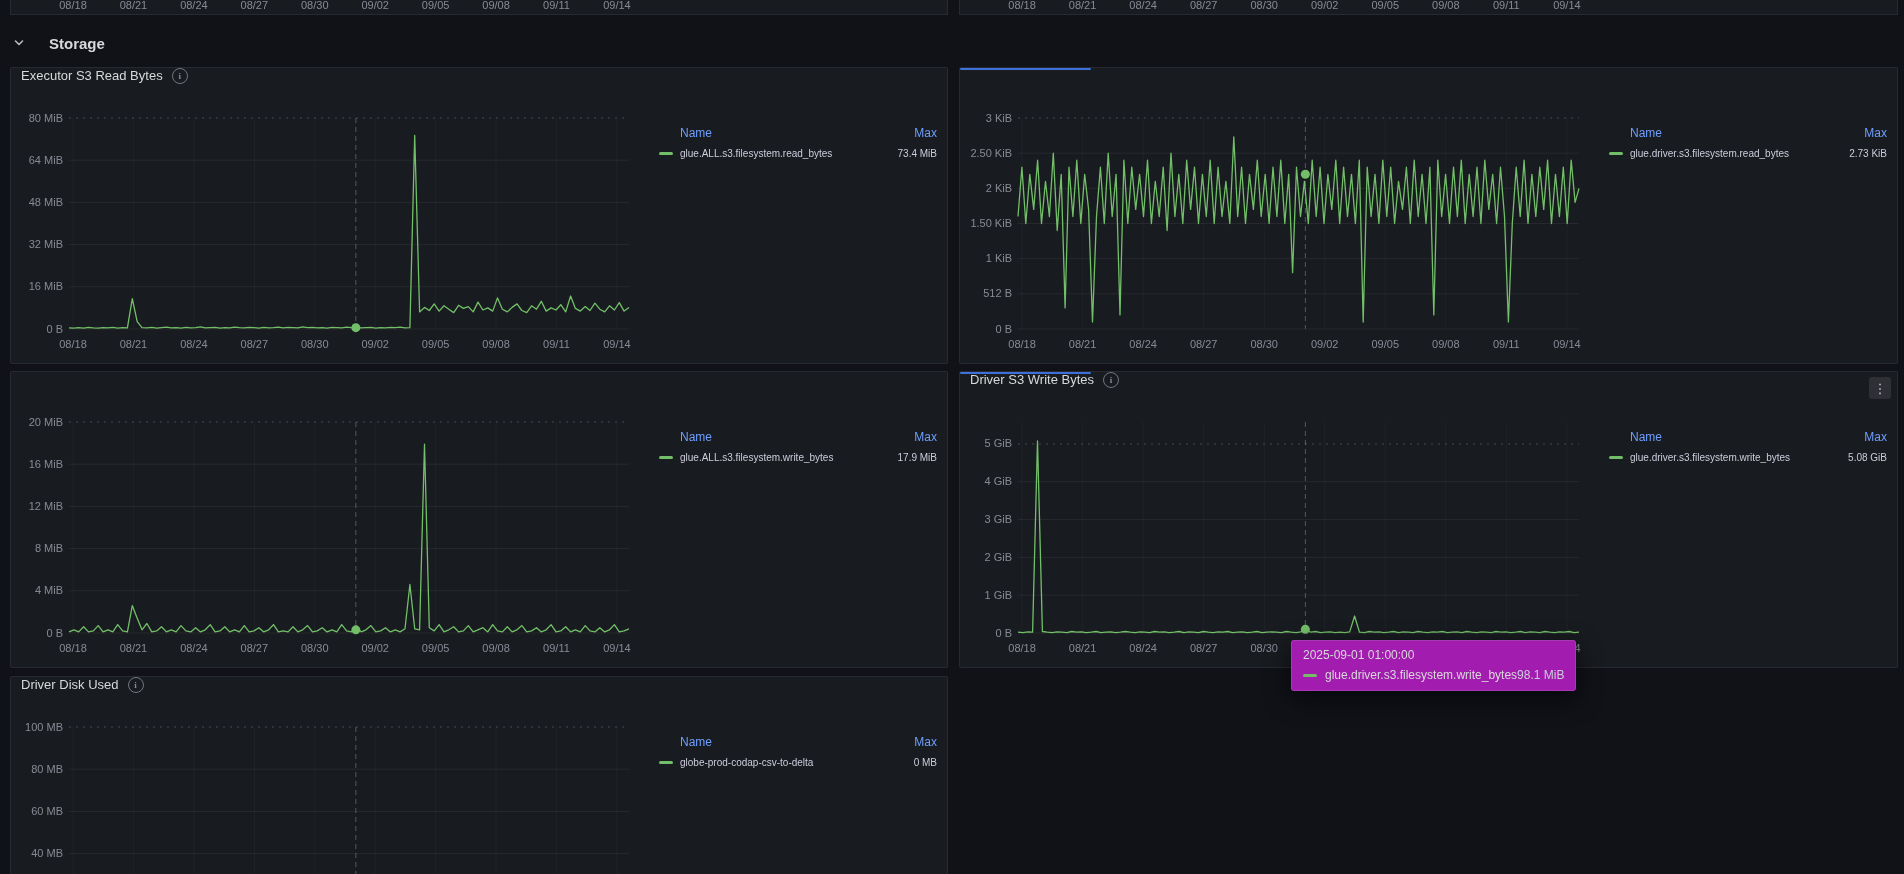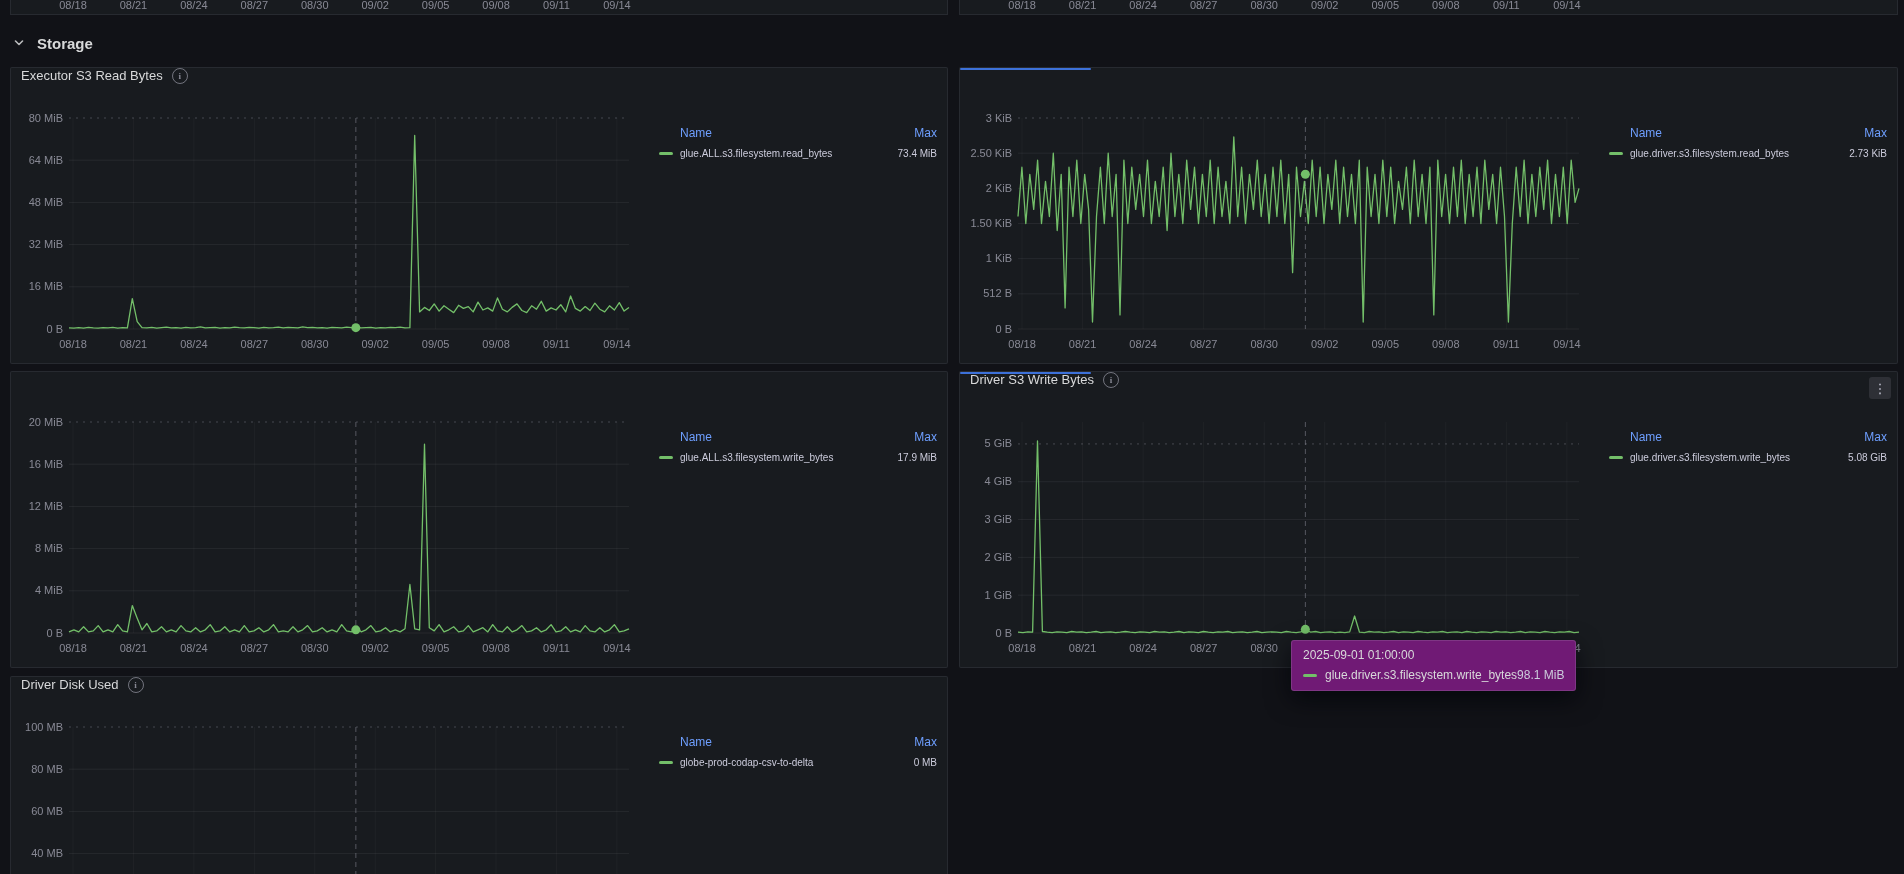--- a/index.html
+++ b/index.html
@@ -15,21 +15,21 @@
     border-radius:2px;box-sizing:border-box;
   }
   .strip{
     position:absolute;top:0;height:15px;background:#181b1f;
     border:1px solid rgba(204,204,220,0.09);border-top:none;
     box-sizing:border-box;
   }
   .strip .x-label{top:-1px;}
   .section-header{
     position:absolute;left:13px;top:33px;height:20px;
-    display:flex;align-items:center;gap:12px;
+    display:flex;align-items:center;gap:24px;
     color:#d8d9da;font-size:15px;font-weight:700;cursor:pointer;
   }
   .section-header svg{display:block;opacity:.85;}
   .panel-header{height:32px;display:flex;align-items:flex-start;padding:0 10px;position:relative;cursor:pointer;}
   .panel-title{font-size:13px;color:#d8d9da;font-weight:500;white-space:nowrap;}
   .info-icon{
     margin-left:9px;width:14px;height:14px;border:1px solid rgba(204,204,220,0.5);
     border-radius:50%;color:rgba(204,204,220,0.62);
     display:inline-flex;align-items:center;justify-content:center;cursor:pointer;flex:0 0 14px;
   }
@@ -54,21 +54,21 @@
   .legend-header{display:flex;align-items:center;height:21px;font-size:12px;color:#6e9fff;}
   .lh-name{flex:1;padding-left:21px;cursor:pointer;}
   .lh-max{cursor:pointer;padding-right:2px;}
   .legend-row{display:flex;align-items:center;height:21px;font-size:10px;color:#ccccdc;}
   .swatch{width:14px;height:3px;border-radius:2px;background:#73bf69;flex:0 0 14px;}
   .legend-row .swatch{margin-right:7px;}
   .series-name{flex:1;white-space:nowrap;overflow:hidden;cursor:pointer;}
   .series-max{padding-right:2px;}
   .loading-bar{position:absolute;top:0;left:0;width:131px;height:2px;background:#3d71d9;border-radius:1px;}
   .tooltip{
-    position:absolute;z-index:30;background:#701a75;
+    position:absolute;z-index:30;background:#a21caf;
     border:1px solid rgba(204,204,220,0.16);border-radius:3px;
     box-shadow:0 8px 24px rgba(1,4,9,0.75);
     padding:7px 11px 8px;font-size:12px;color:#d8d9da;white-space:nowrap;
   }
   .tt-time{margin-bottom:6px;}
   .tt-row{display:flex;align-items:center;}
   .tt-row .swatch{margin-right:8px;}
   .tt-value{color:#ccccdc;}
 </style>
 </head>

